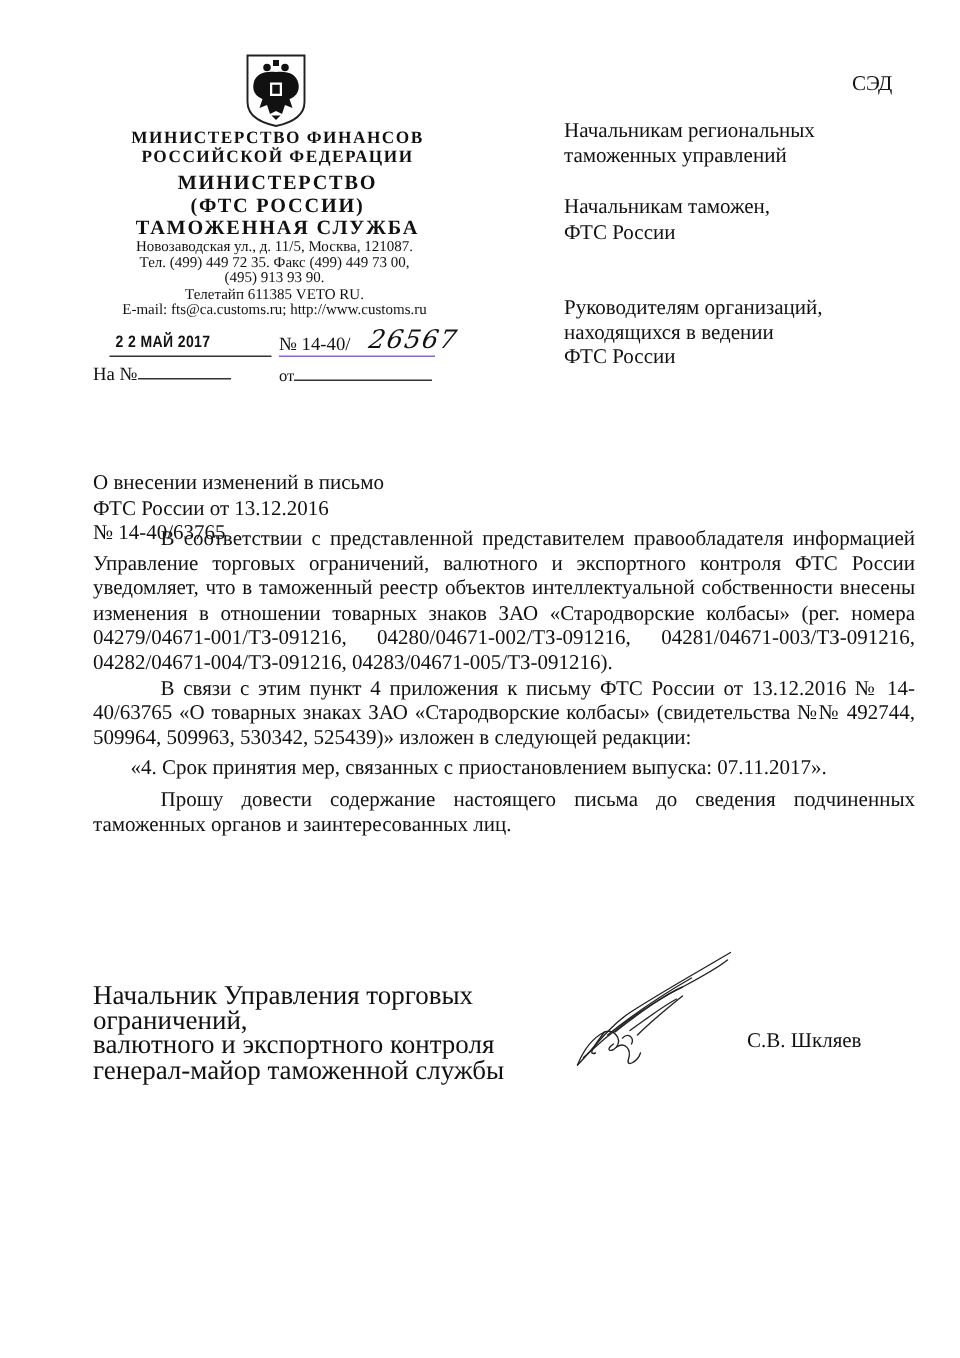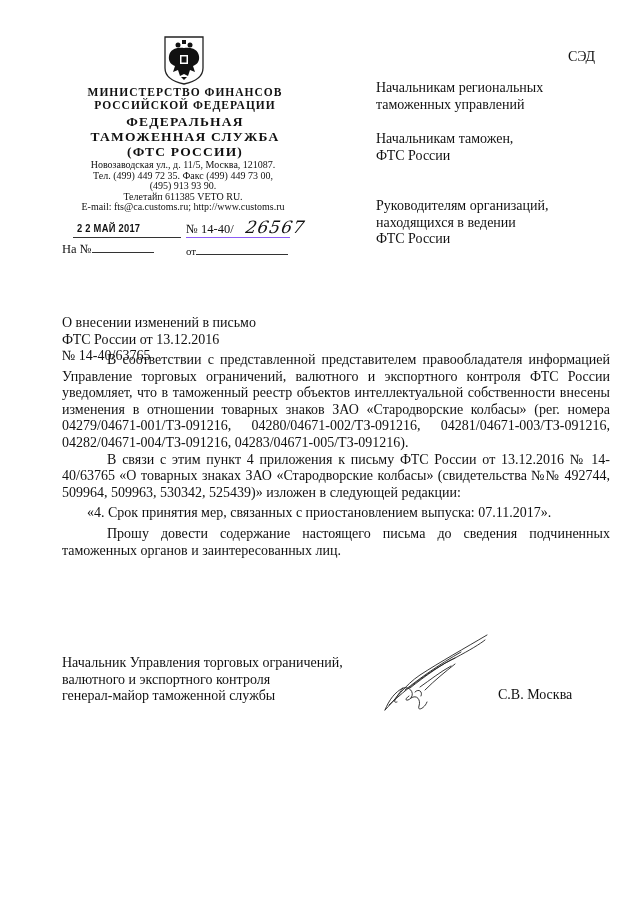--- a/index.html
+++ b/index.html
@@ -113,21 +113,21 @@
       margin: 0;
       text-align: justify;
       text-indent: 45px;
     }
     .body-text p.quote { text-indent: 25px; margin-top: 4px; }
     .body-text p.request { margin-top: 4px; }
 
     
     .sign-title {
       left: 62px; top: 655px; width: 320px;
-      font-size: 14px; line-height: 16.5px;
+      font-size: 18px; line-height: 16.5px;
     }
     .sign-name {
       left: 498px; top: 687px;
       font-size: 14px;
     }
     .signature {
       left: 375px; top: 630px; width: 140px; height: 100px;
     }
 
     
@@ -152,23 +152,23 @@
     </g>
   </svg>
 </div>
 
 <div class="abs ministry">
   <div>МИНИСТЕРСТВО ФИНАНСОВ</div>
   <div>РОССИЙСКОЙ ФЕДЕРАЦИИ</div>
 </div>
 
 <div class="abs service">
-  <div>ФЕДЕРАЛЬНАЯ</div>
+  <div>МИНИСТЕРСТВО</div>
+  <div>(ФТС РОССИИ)</div>
   <div>ТАМОЖЕННАЯ СЛУЖБА</div>
-  <div>(ФТС РОССИИ)</div>
 </div>
 
 <div class="abs contacts">
   <div>Новозаводская ул., д. 11/5, Москва, 121087.</div>
   <div>Тел. (499) 449 72 35. Факс (499) 449 73 00,</div>
   <div>(495) 913 93 90.</div>
   <div>Телетайп 611385 VETO RU.</div>
   <div>E-mail: fts@ca.customs.ru; http://www.customs.ru</div>
 </div>
 
@@ -234,17 +234,17 @@
       <path d="M45 57 C55 50 65 42 76 36"></path>
       <path d="M50 60 C60 50 70 42 80 34"></path>
       <path d="M10 80 C14 70 20 62 28 58 C22 66 16 74 22 72"></path>
       <path d="M28 58 C34 56 40 62 36 68 C32 72 28 70 34 66"></path>
       <path d="M36 68 C42 64 46 70 44 76 C42 82 50 78 52 72"></path>
       <path d="M40 62 C44 58 48 62 46 66"></path>
     </g>
   </svg>
 </div>
 
-<div class="abs sign-name">С.В. Москва</div>
+<div class="abs sign-name">С.В. Шкляев</div>
 
 <div class="abs scan-edge">
   
 </div>
 
 </body></html>

